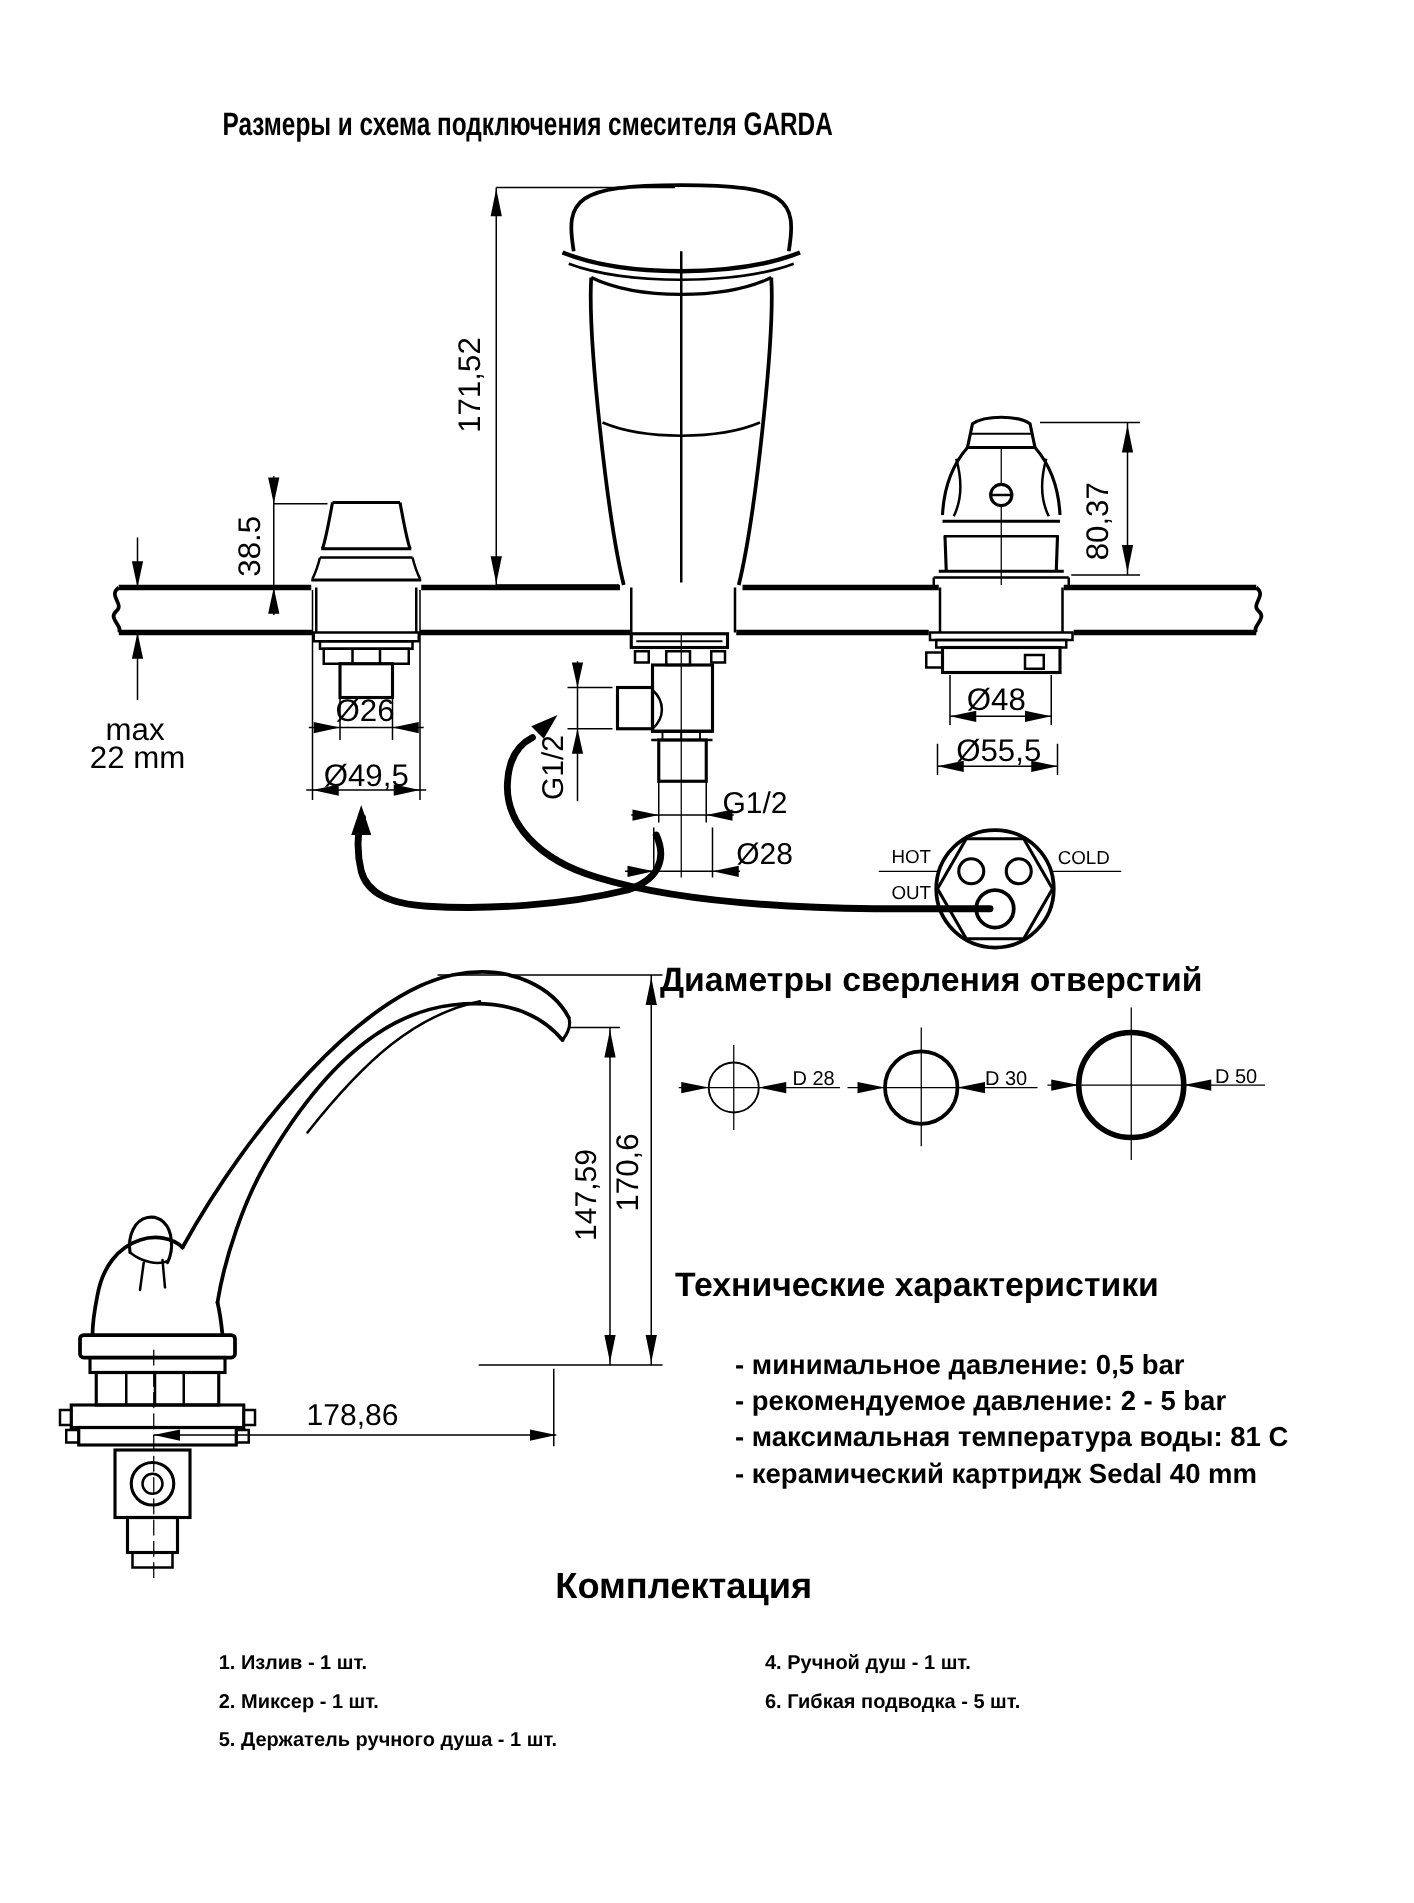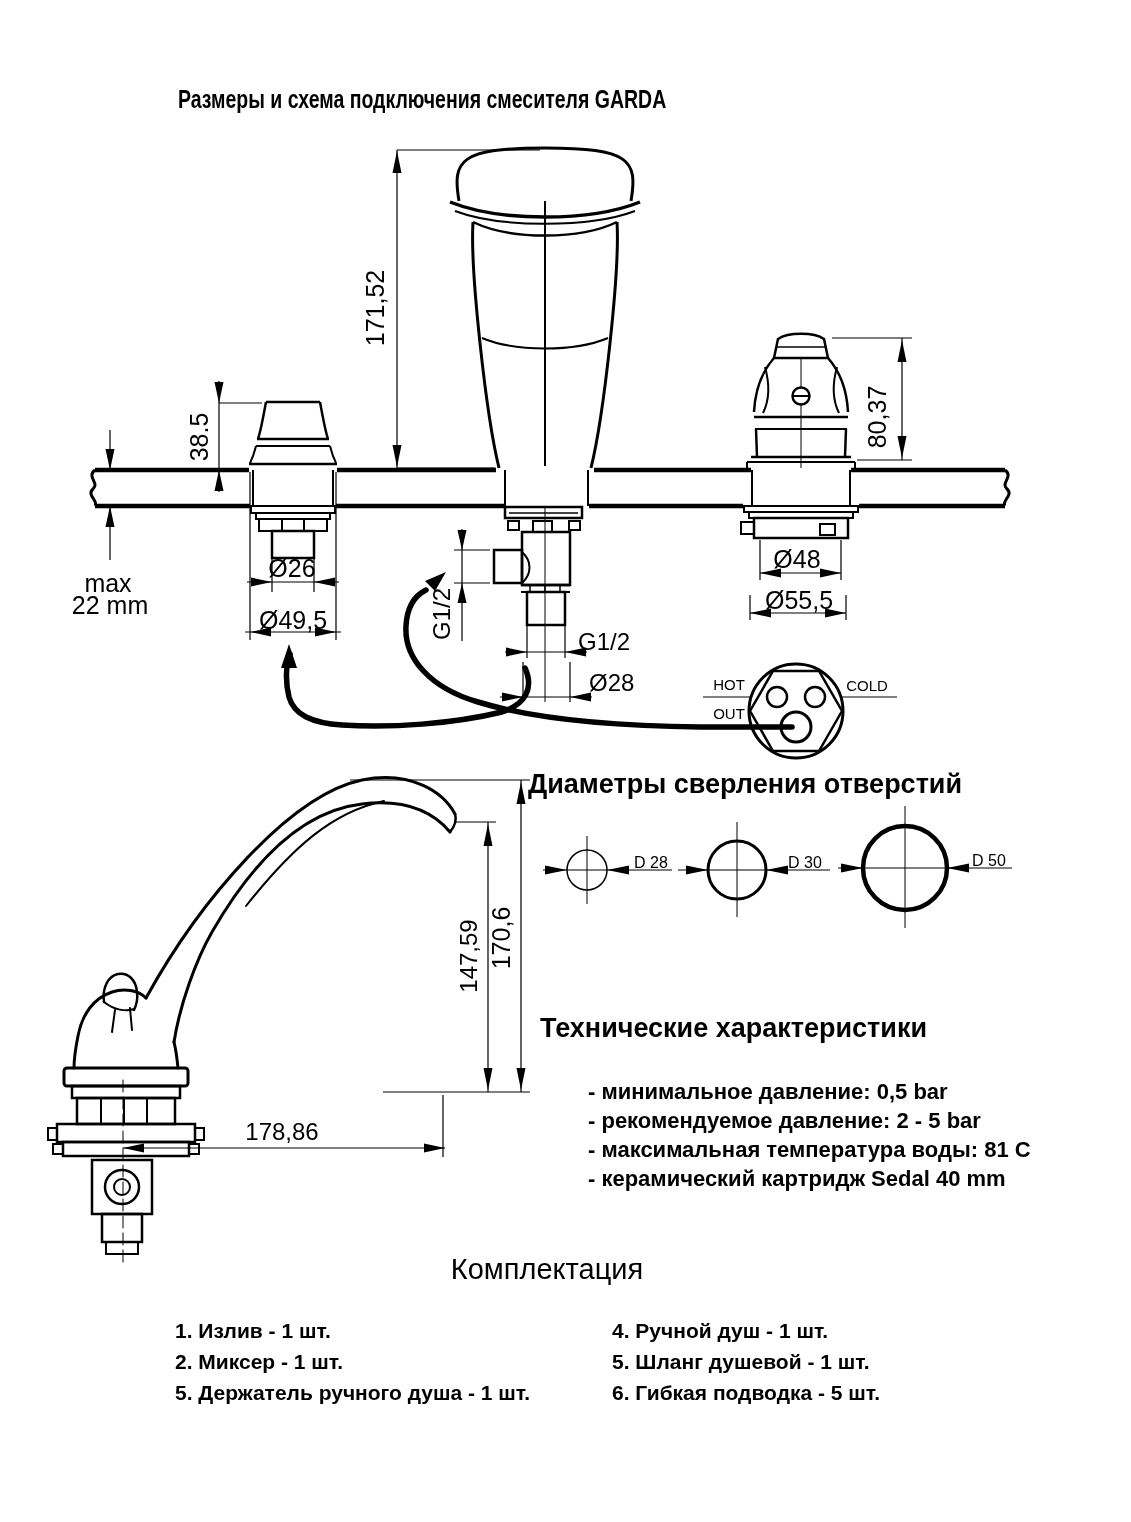--- a/index.html
+++ b/index.html
@@ -5,22 +5,22 @@
   html,body{margin:0;padding:0;background:#fff;}
   body{width:1131px;height:1522px;position:relative;overflow:hidden;
        font-family:"Liberation Sans",sans-serif;color:#000;}
   .abs{position:absolute;white-space:nowrap;}
   .page-title{left:178px;top:84px;font-size:26px;font-weight:bold;
               transform:scaleX(0.75);transform-origin:left top;}
   .sec-head{font-size:27px;font-weight:bold;}
   .drill-head{left:528px;top:769px;}
   .spec-head{left:540px;top:1013px;text-align:center;}
   .spec-list{left:540px;top:1077px;font-size:22px;font-weight:bold;line-height:29px;margin-left:48px;}
-  .pack-head{left:397px;top:1253px;width:300px;text-align:center;font-size:29px;font-weight:normal;}
-  .pack-col{top:1315px;font-size:21px;font-weight:bold;line-height:31px;}
+  .pack-head{left:397px;top:1253px;width:300px;text-align:center;font-size:29px;font-weight:bold;}
+  .pack-col{top:1315px;font-size:16px;font-weight:bold;line-height:31px;}
   .pack-left{left:175px;}
   .pack-right{left:612px;}
   svg{position:absolute;left:0;top:0;}
   svg text{font-family:"Liberation Sans",sans-serif;fill:#000;}
   .dimtxt{font-size:25px;}
   .dimtxt-s{font-size:24px;}
   .contxt{font-size:15px;}
   .dtxt{font-size:16px;}
 </style>
 </head>
@@ -264,15 +264,14 @@
 </div>
 
 <div class="abs pack-head">Комплектация</div>
 <div class="abs pack-col pack-left">
   <div>1. Излив - 1 шт.</div>
   <div>2. Миксер - 1 шт.</div>
   <div>5. Держатель ручного душа - 1 шт.</div>
 </div>
 <div class="abs pack-col pack-right">
   <div>4. Ручной душ - 1 шт.</div>
-  <div>5. Шланг душевой - 1 шт.</div>
   <div>6. Гибкая подводка - 5 шт.</div>
 </div>
 
 </body></html>

